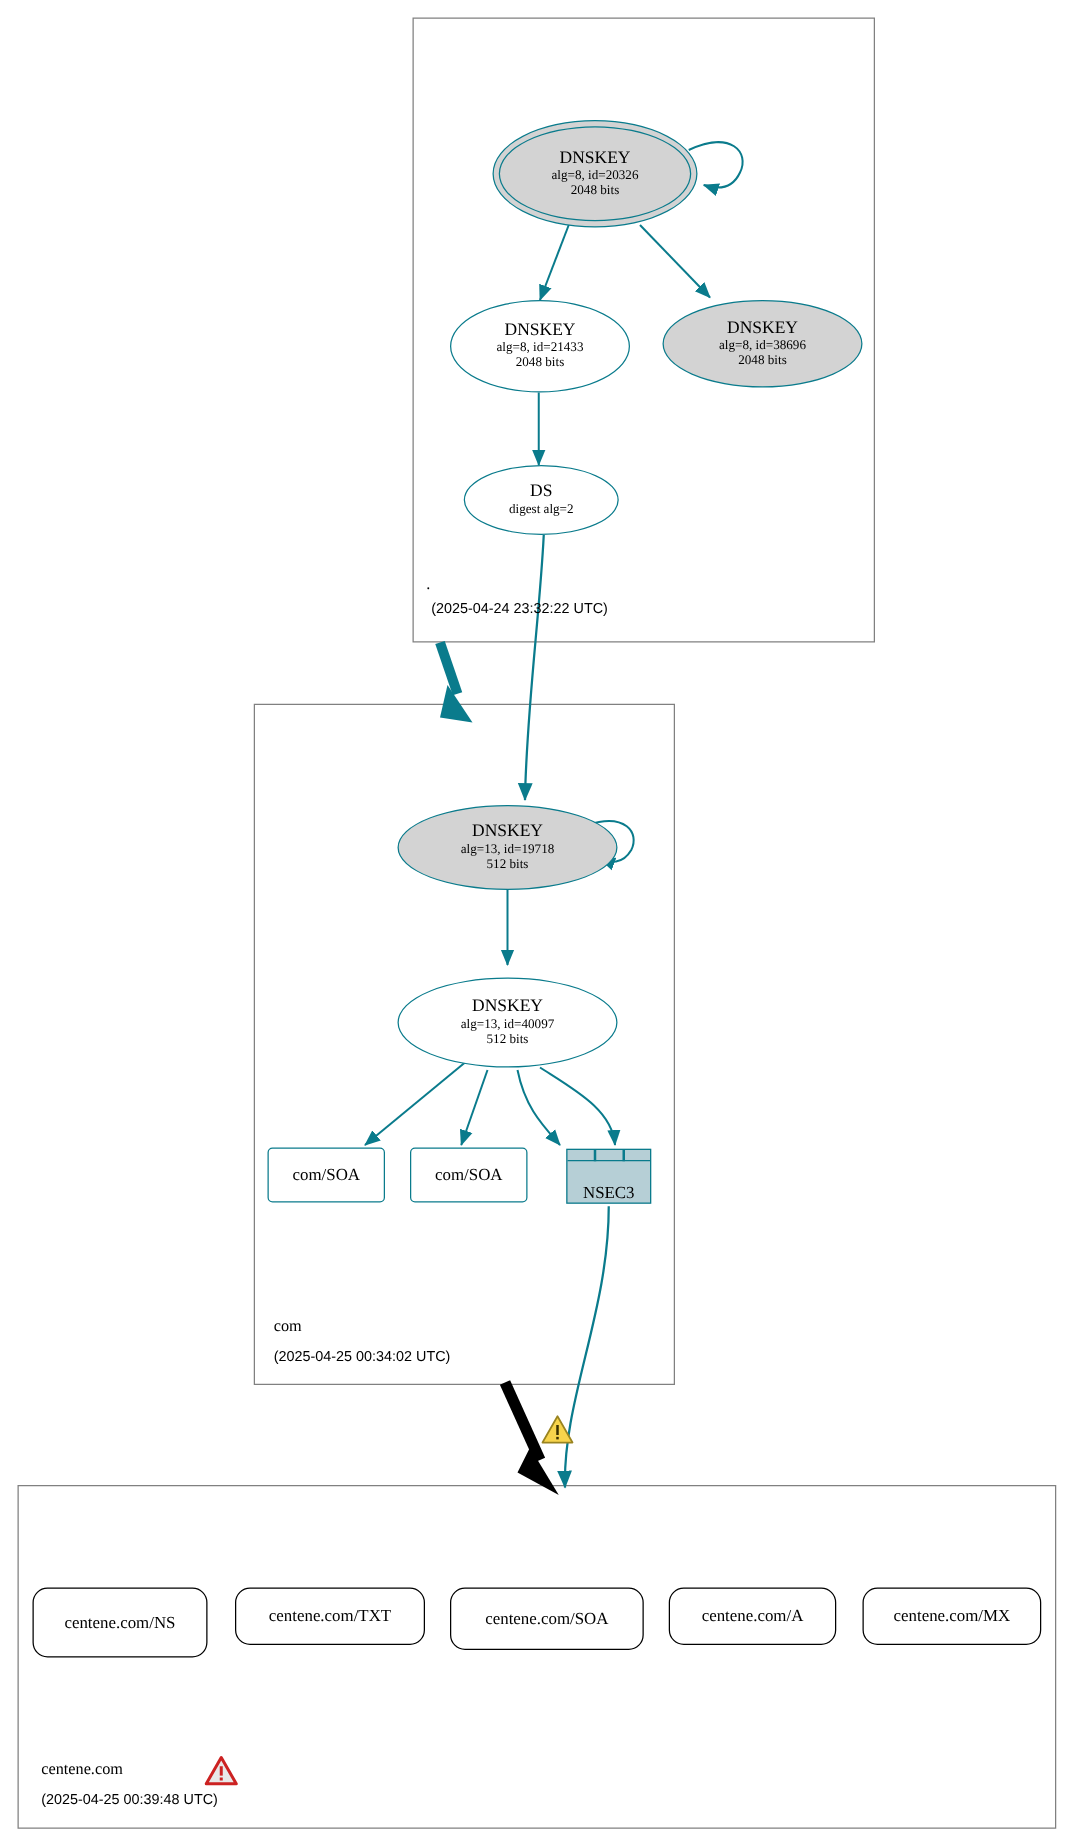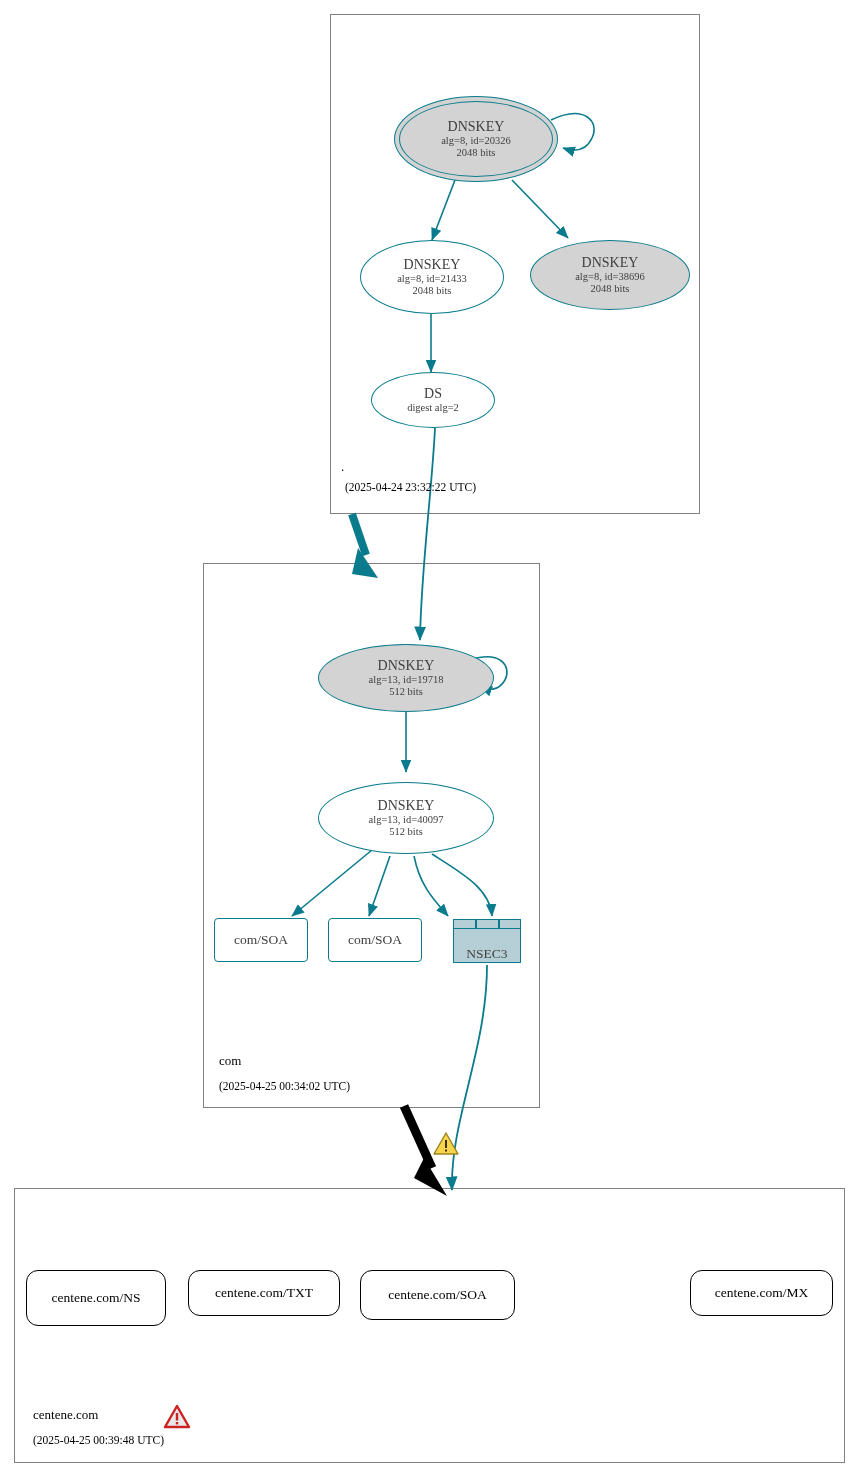--- a/index.html
+++ b/index.html
@@ -35,34 +35,34 @@
   }
   .zone-label {
     position: absolute;
     font-family: "Liberation Serif", serif;
     font-size: 13px;
     color: #000000;
     white-space: nowrap;
   }
   .zone-time {
     position: absolute;
-    font-family: Liberation Serif, serif;
+    font-family: Liberation Sans, sans-serif;
     font-size: 11.5px;
     color: #000000;
     white-space: nowrap;
   }
   .node {
     position: absolute;
     box-sizing: border-box;
     display: flex;
     flex-direction: column;
     align-items: center;
     justify-content: center;
     text-align: center;
-    color: #404040;
+    color: #000000;
   }
   .ellipse {
     border: 1.6px solid #0a7b8c;
     border-radius: 50%;
   }
   .ellipse.filled {
     background: #d3d3d3;
   }
   .ellipse.white {
     background: #ffffff;
@@ -236,20 +236,23 @@
 
   <div class="node rrset-black" style="left:26px; top:1270px; width:140px; height:56px;">
     <div>centene.com/NS</div>
   </div>
   <div class="node rrset-black" style="left:188px; top:1270px; width:152px; height:46px;justify-content:center;">
     <div>centene.com/TXT</div>
   </div>
   <div class="node rrset-black" style="left:360px; top:1270px; width:155px; height:50px;">
     <div>centene.com/SOA</div>
   </div>
+  <div class="node rrset-black" style="left:535px; top:1270px; width:134px; height:46px;">
+    <div>centene.com/A</div>
+  </div>
   <div class="node rrset-black" style="left:690px; top:1270px; width:143px; height:46px;">
     <div>centene.com/MX</div>
   </div>
 
   <div class="zone-label" style="left:33px; top:1407px;">centene.com</div>
 
   <svg class="err-icon" style="left:163px; top:1404px; width:28px; height:26px;" viewBox="0 0 28 26">
     <path d="M14,2 L26,23 L2,23 z" fill="#e8e8e8" stroke="#cc2222" stroke-width="2.4" stroke-linejoin="round"></path>
     <rect x="12.8" y="9" width="2.4" height="7.5" fill="#cc2222"></rect>
     <rect x="12.8" y="18" width="2.4" height="2.4" fill="#cc2222"></rect>

